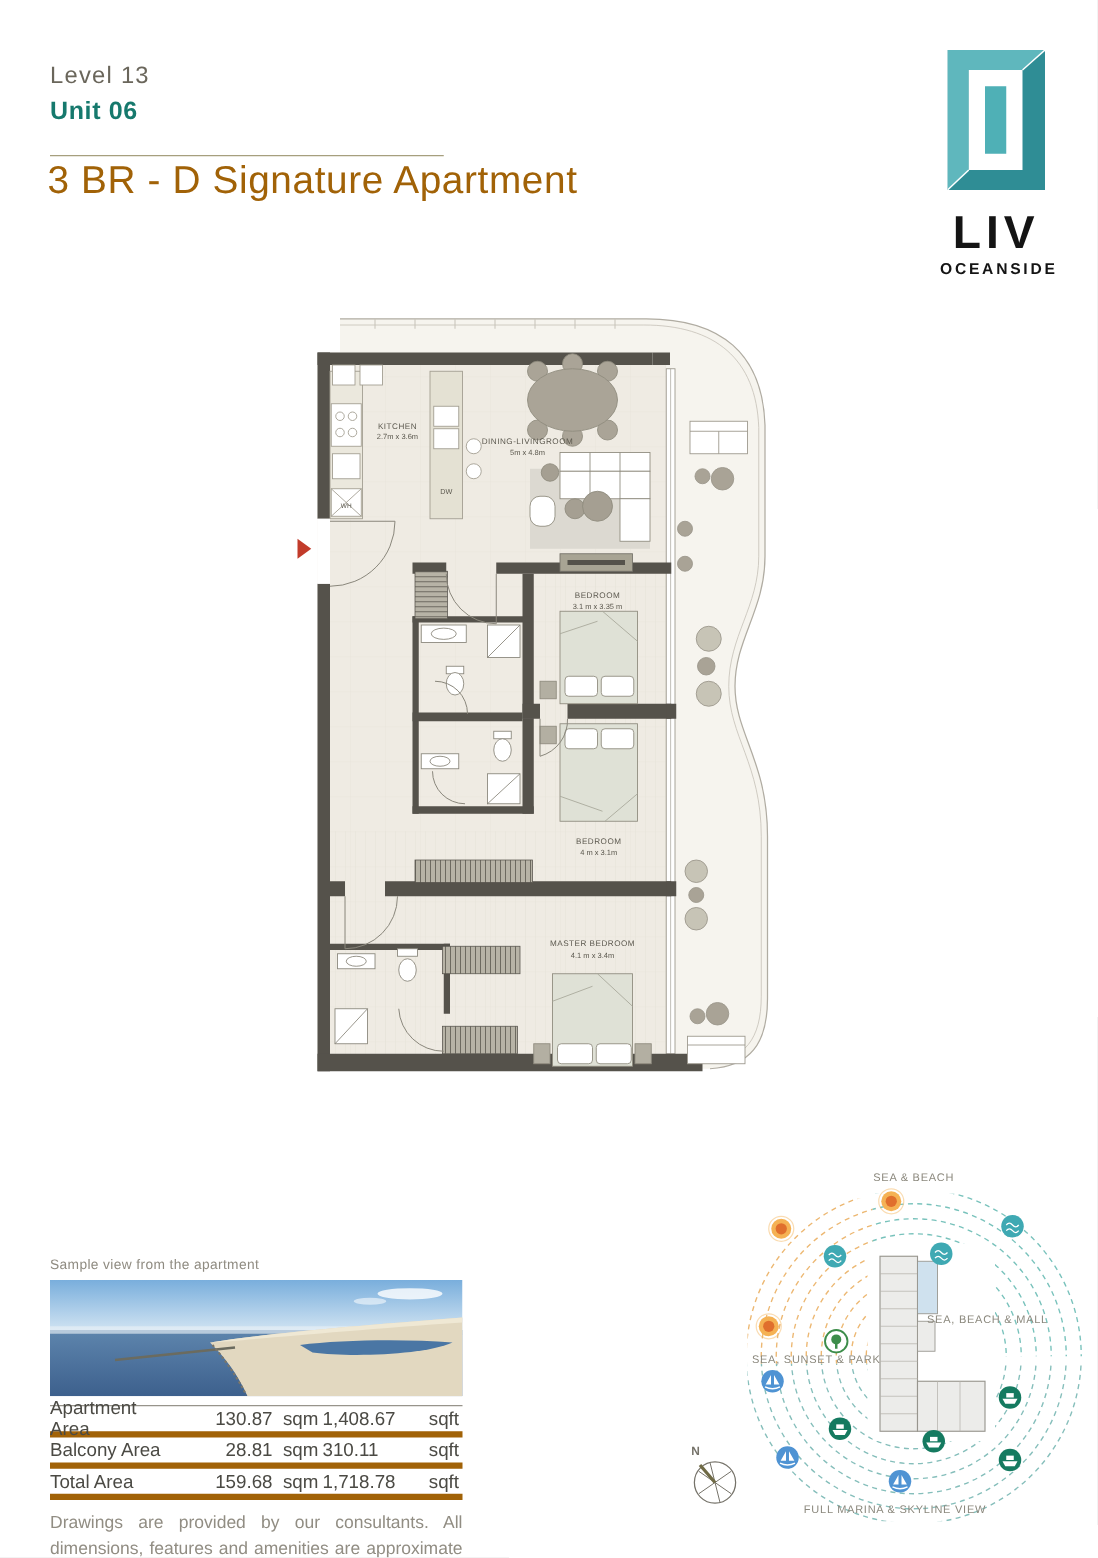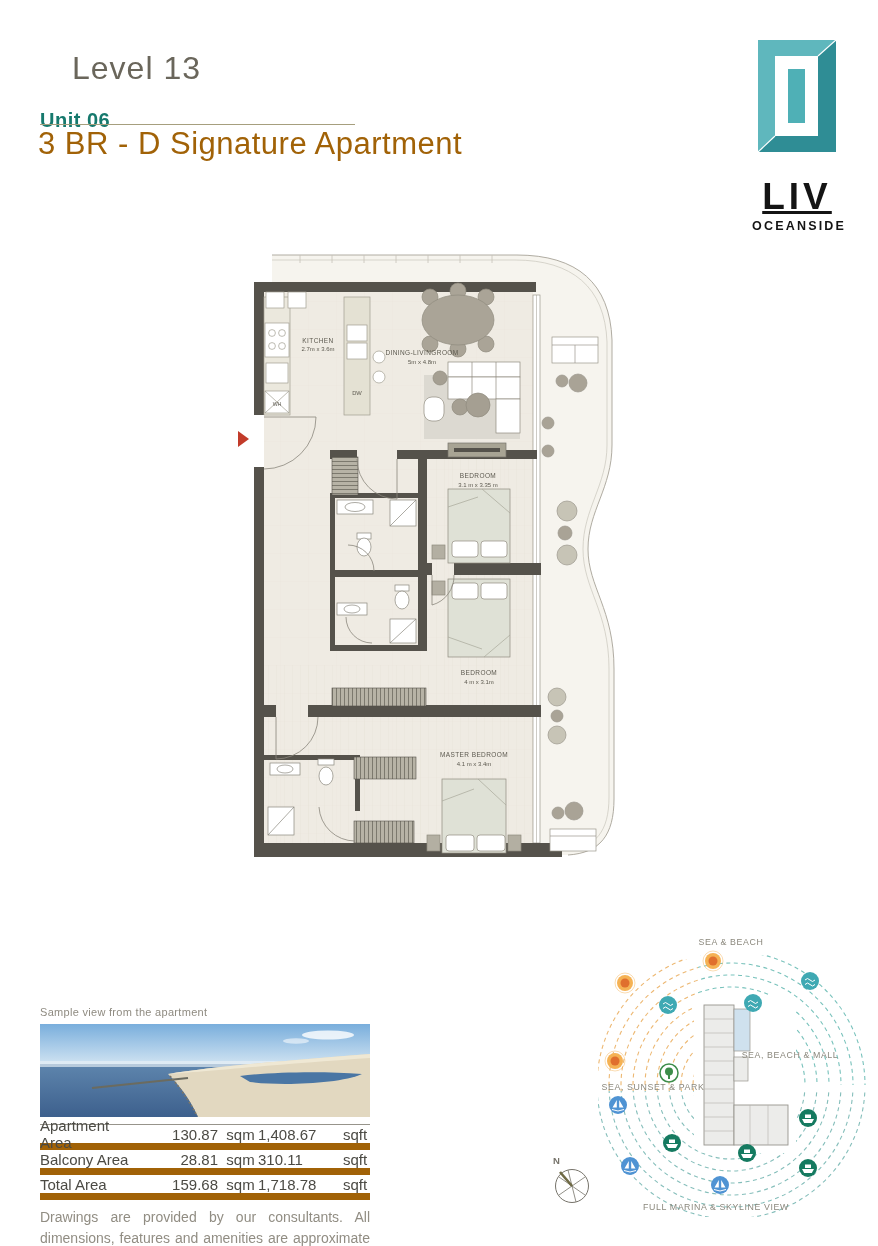--- a/index.html
+++ b/index.html
@@ -1,37 +1,37 @@
 <!DOCTYPE html>
 <html><head>
 <meta charset="utf-8">
 <style>
   html,body{margin:0;padding:0;background:#e9e9e9;}
   *{box-sizing:border-box;}
   #page{position:relative;width:878px;height:1246px;background:#ffffff;margin:0 auto;
         font-family:"Liberation Sans",sans-serif;overflow:hidden;}
   
   .hdr{position:absolute;left:40px;top:50px;}
-  .hdr-level{font-size:32px;color:#6a665b;letter-spacing:1px;margin-left:32px;}
-  .hdr-unit{font-size:20px;font-weight:700;color:#16796d;margin-top:22px;letter-spacing:.5px;}
+  .hdr-level{font-size:19px;color:#6a665b;letter-spacing:1px;}
+  .hdr-unit{font-size:20px;font-weight:700;color:#16796d;margin-top:6px;letter-spacing:.5px;}
   .hdr-rule{position:absolute;left:40px;top:124px;width:315px;height:1px;background:#a69f7e;}
   .hdr-title{position:absolute;left:38px;top:126px;font-size:31px;color:#a16207;letter-spacing:.5px;text-align:right;}
   
   .logo{position:absolute;left:752px;top:40px;width:90px;text-align:center;}
-  .logo-brand{font-size:37px;font-weight:700;color:#141414;letter-spacing:4px;margin-top:20px;text-decoration:underline;}
+  .logo-brand{font-size:37px;font-weight:700;color:#141414;letter-spacing:4px;margin-top:8px;}
   .logo-sub{font-size:12.5px;font-weight:700;color:#141414;letter-spacing:2.2px;margin-top:1px;}
   
   .plan{position:absolute;left:236px;top:245px;}
   .plan text{font-family:"Liberation Sans",sans-serif;fill:#5c594f;}
   
   .bl{position:absolute;left:40px;top:962px;width:330px;margin-top:44px;}
   .bl-caption{font-size:11px;color:#8f8b81;letter-spacing:.3px;}
   .photo{margin-top:6px;width:330px;height:93px;display:block;}
   .area-table{margin-top:7px;border-top:1px solid #97948b;}
-  .area-row{display:flex;align-items:center;height:25px;border-bottom:7px solid #a16207;
+  .area-row{display:flex;align-items:center;height:25px;border-bottom:5px solid #a16207;
             font-size:15px;color:#4b4a44;}
   .ar-label{flex:1;}
   .ar-v1{width:74px;text-align:right;}
   .ar-u1{width:40px;text-align:center;padding-left:5px;}
   .ar-v2{width:78px;text-align:left;}
   .ar-u2{width:34px;text-align:left;padding-left:7px;}
   .disclaimer{margin-top:7px;font-size:14px;line-height:1.5;color:#918d83;text-align:justify;}
   
   .compass{position:absolute;left:536px;top:1146px;}
   .sitemap{position:absolute;left:598px;top:933px;}

